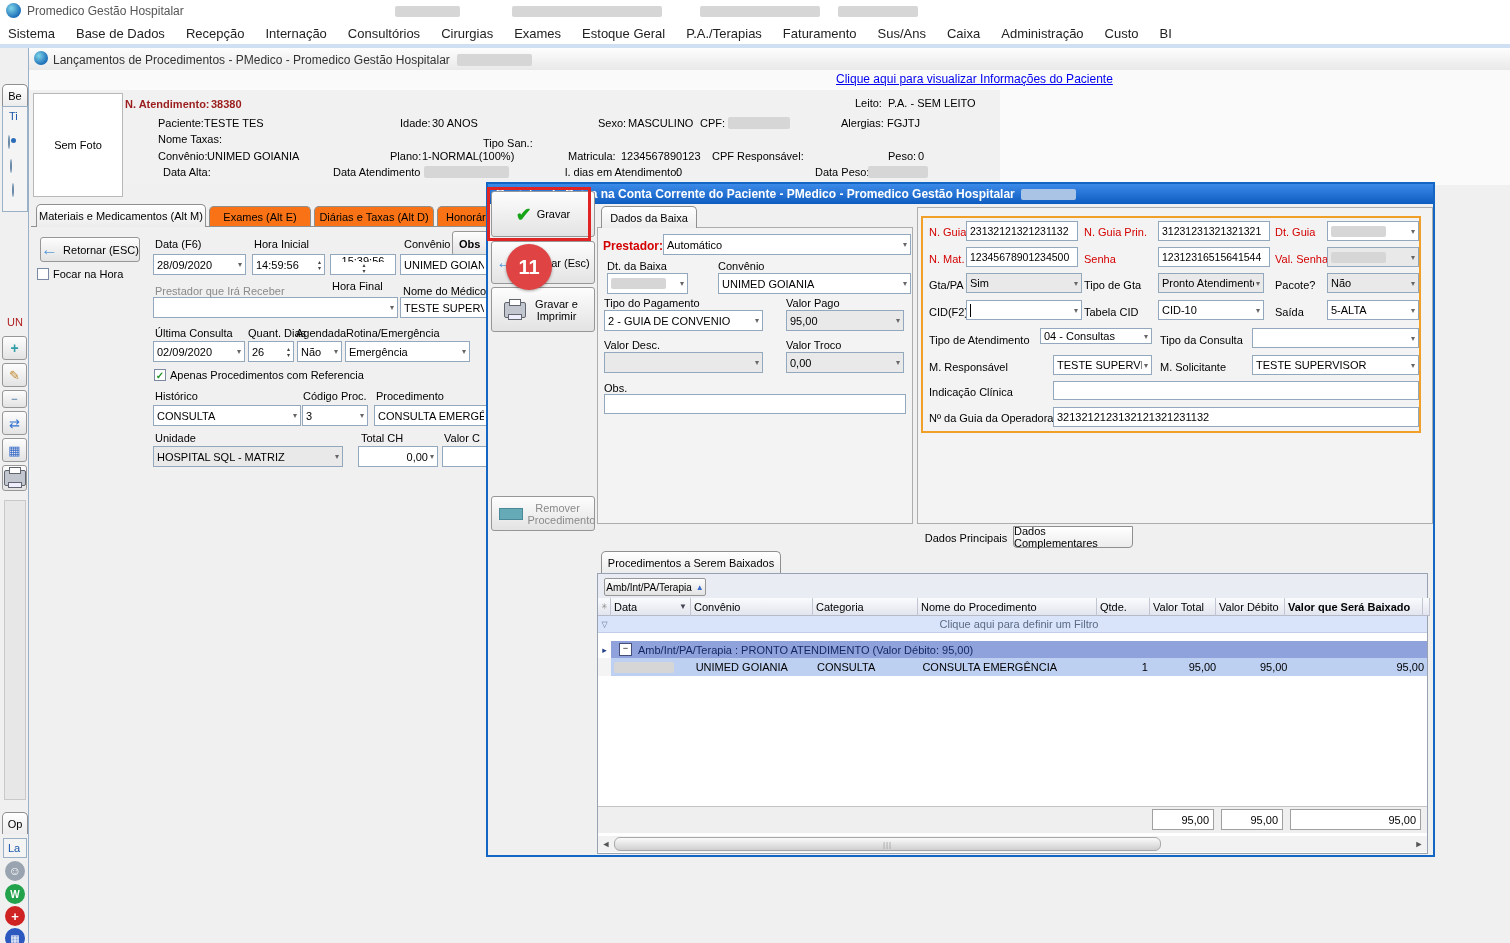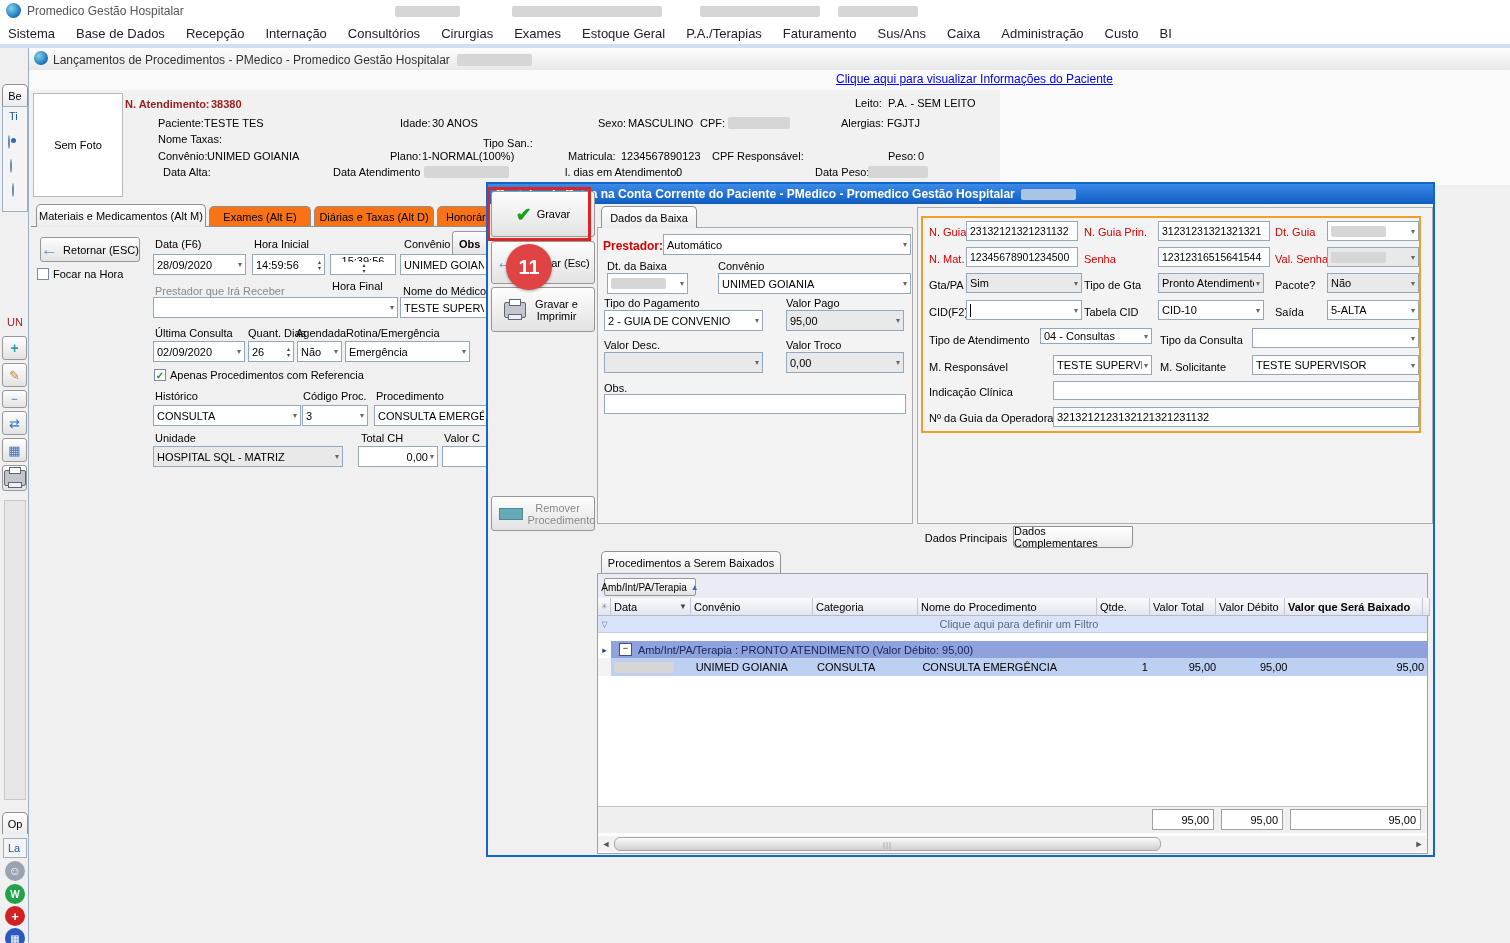--- a/index.html
+++ b/index.html
@@ -472,21 +472,21 @@
     <span>Dados Complementares</span>
   </div>
 
   
   <div class="abs tab" style="left:601px;top:551px;width:180px;height:22px;z-index:3;">
     <span>Procedimentos a Serem Baixados</span>
   </div>
   <div class="abs" style="left:597px;top:573px;width:831px;height:281px;background:#fff;border:1px solid #98a2b2;z-index:2;"></div>
 
   <div class="abs" style="left:598px;top:574px;width:829px;height:24px;background:#e9ecf3;z-index:3;"></div>
-  <div class="abs btn" style="left:604px;top:578px;width:92px;height:18px;border-radius:2px;gap:4px;z-index:4;">
+  <div class="abs btn" style="left:604px;top:578px;width:102px;height:18px;border-radius:2px;gap:4px;z-index:4;">
     <span style="font-size:10px;">Amb/Int/PA/Terapia</span>
     <span style="font-size:8px;color:#3a6cc8;">▲</span>
   </div>
 
   
   <div class="abs gh" style="left:598px;top:598px;width:13px;height:18px;z-index:3;font-size:8px;color:#888;">✳</div>
   <div class="abs gh" style="left:611px;top:598px;width:80px;height:18px;z-index:3;">
     <span style="flex:1;">Data</span>
     <span style="font-size:8px;color:#445;">▼</span>
   </div>

